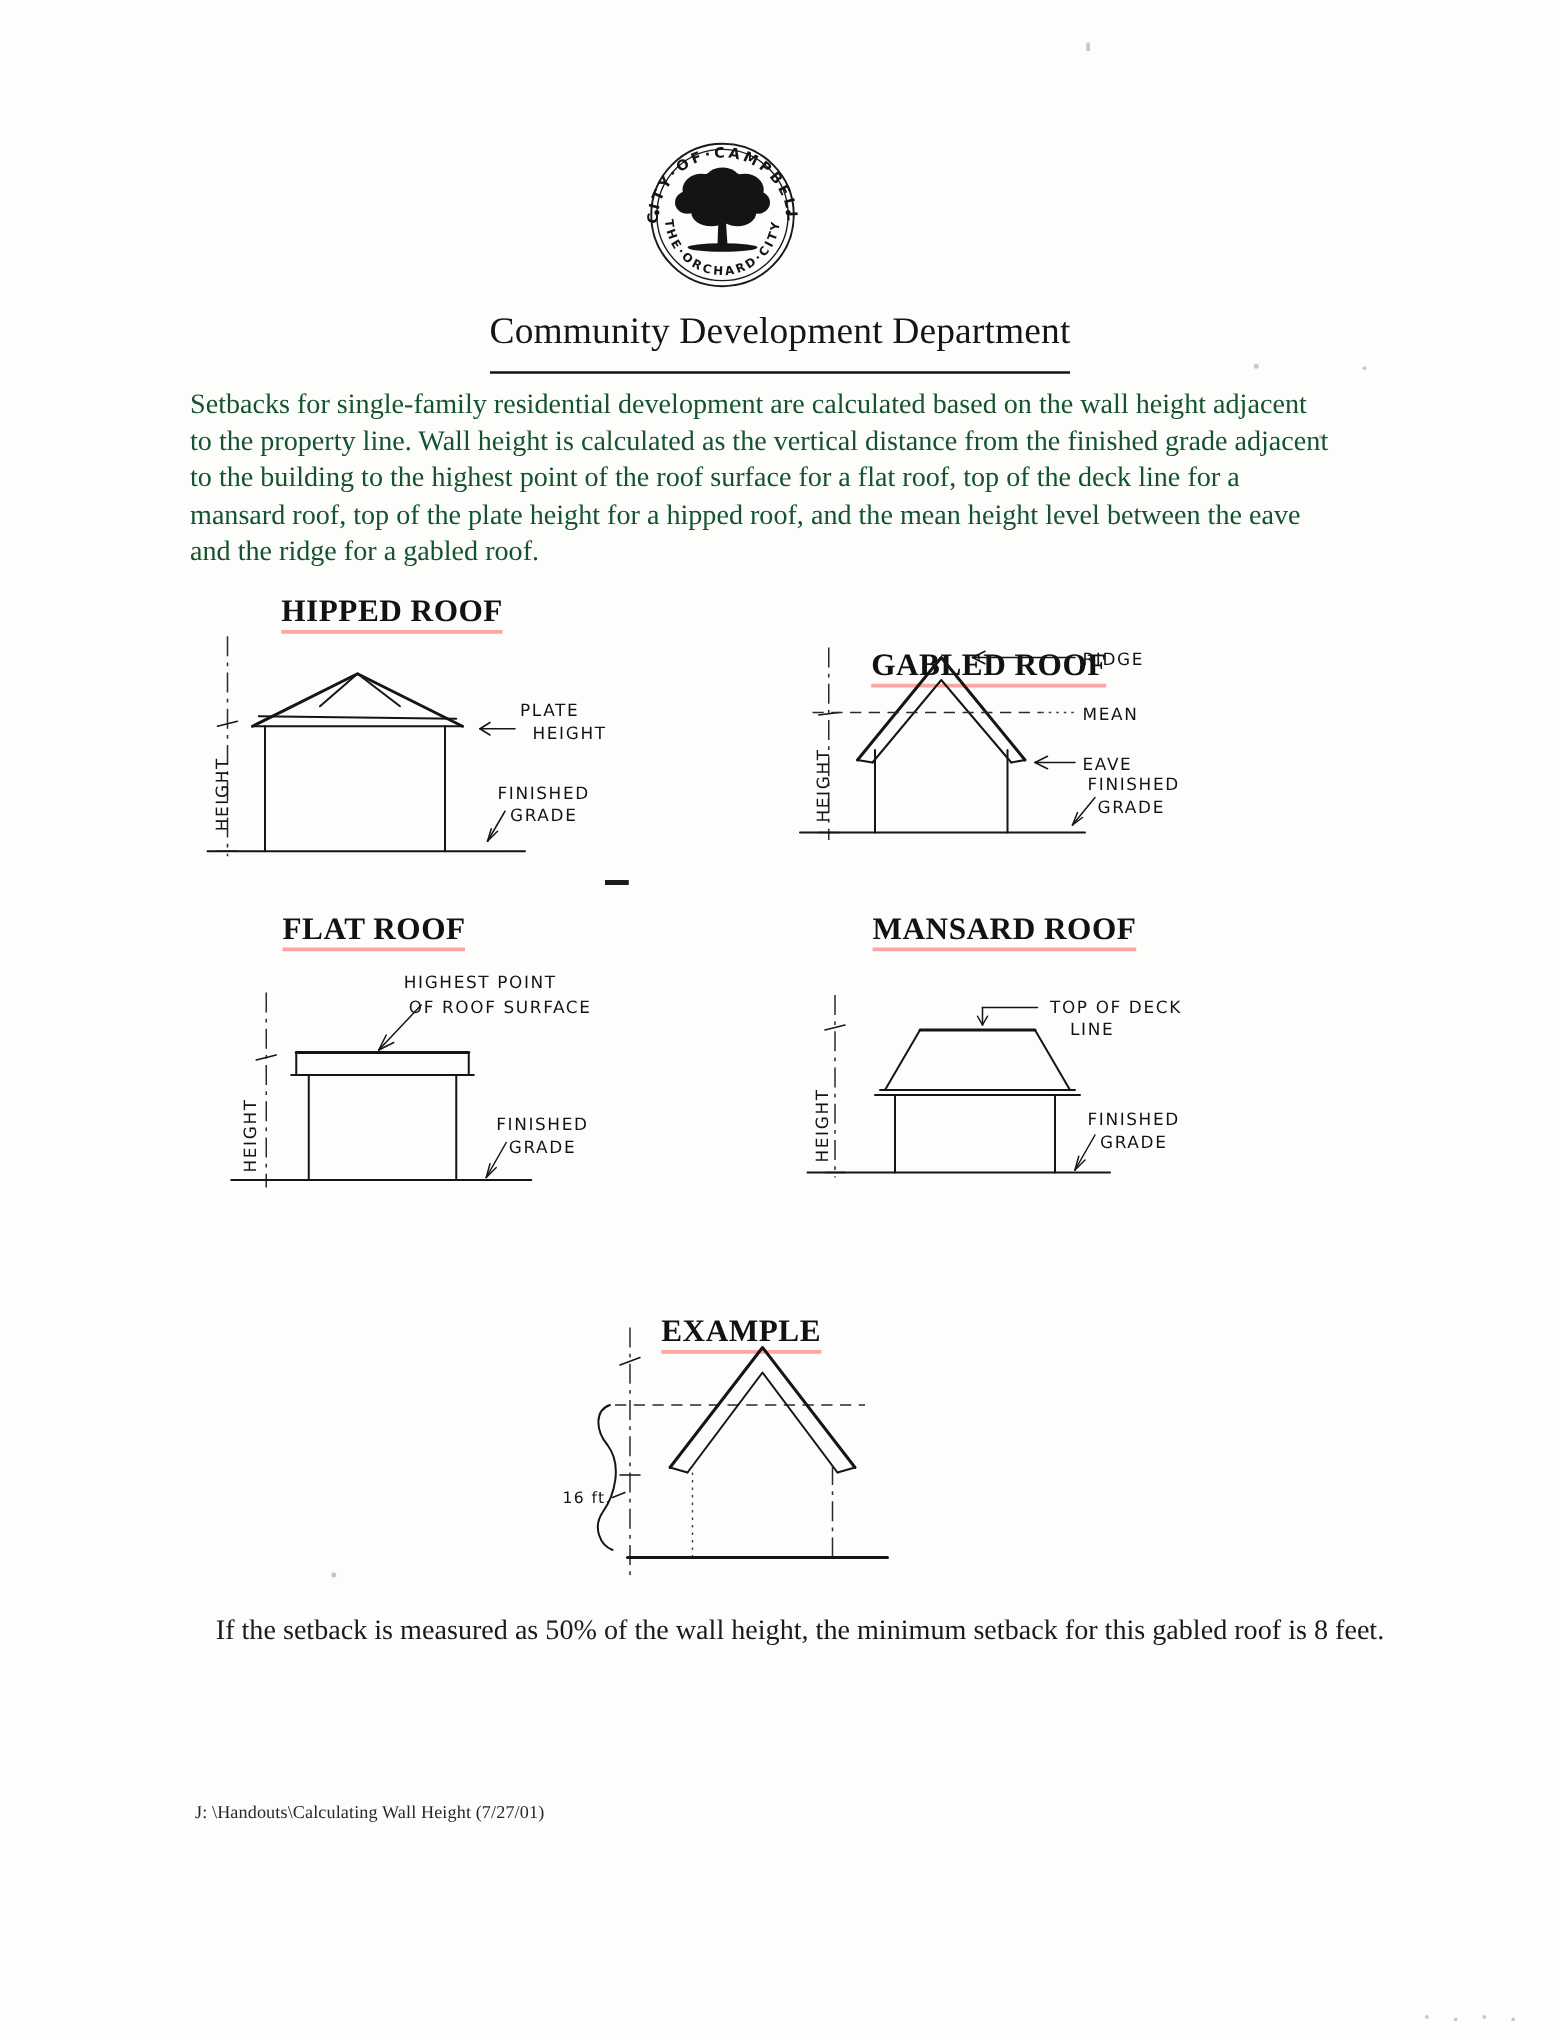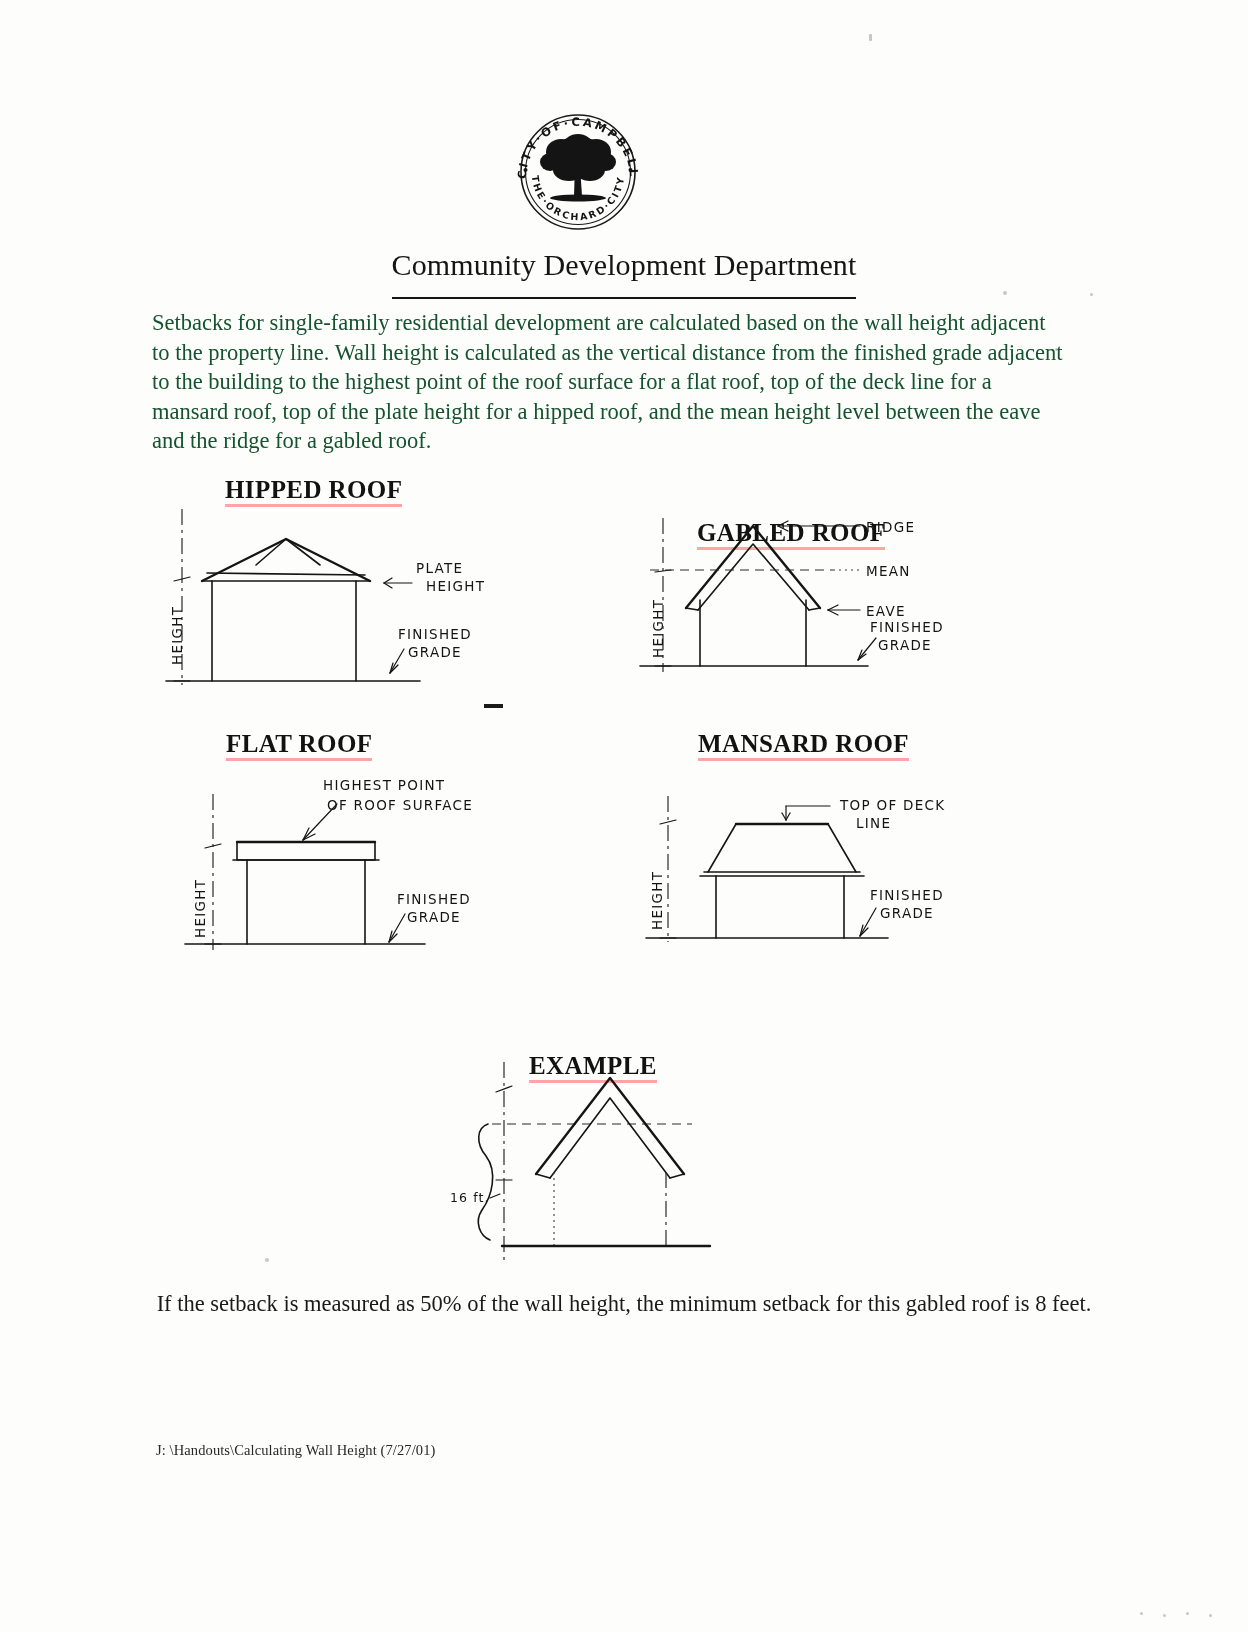--- a/index.html
+++ b/index.html
@@ -130,21 +130,21 @@
     left: 484px;
     top: 704px;
     width: 19px;
     height: 4px;
     background: #1b1b1b;
   }
 
   
   .caption {
     position: absolute;
-    left: 150px;
+    left: 166px;
     top: 1288px;
     width: 948px;
     text-align: center;
     font-size: 22.5px;
     line-height: 31px;
     color: #1a1a1a;
   }
 
   
   .footer {

